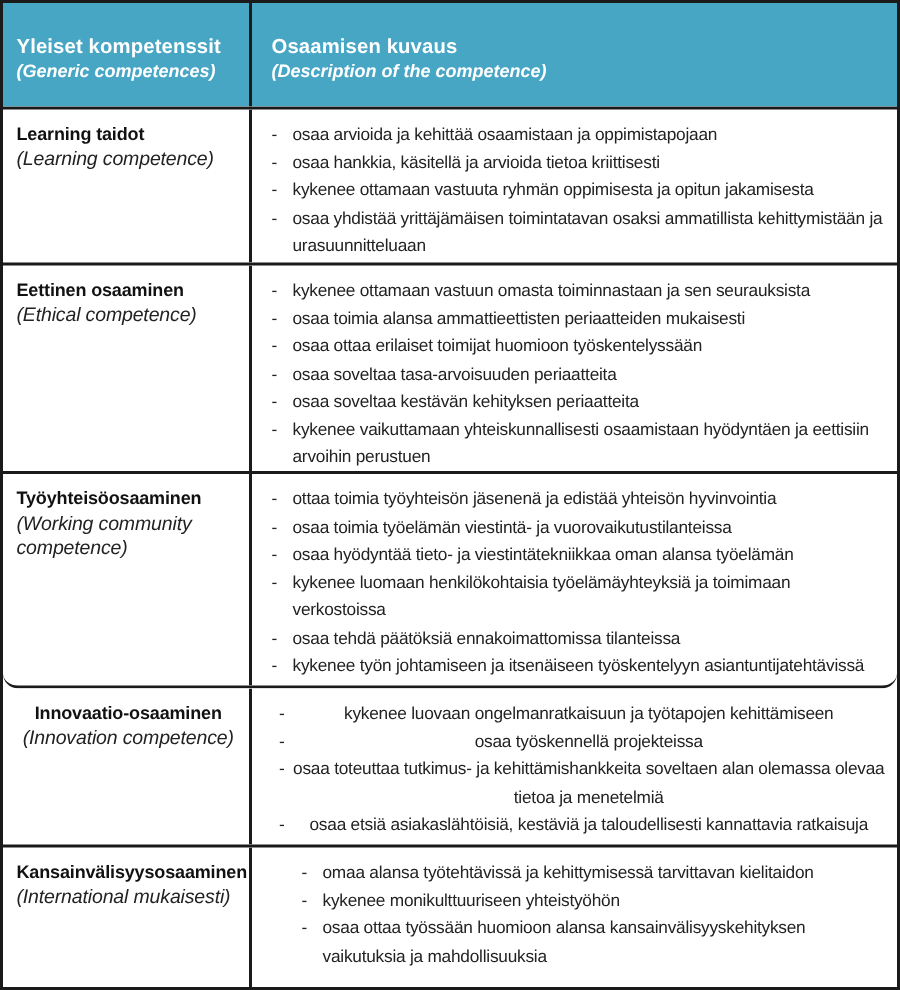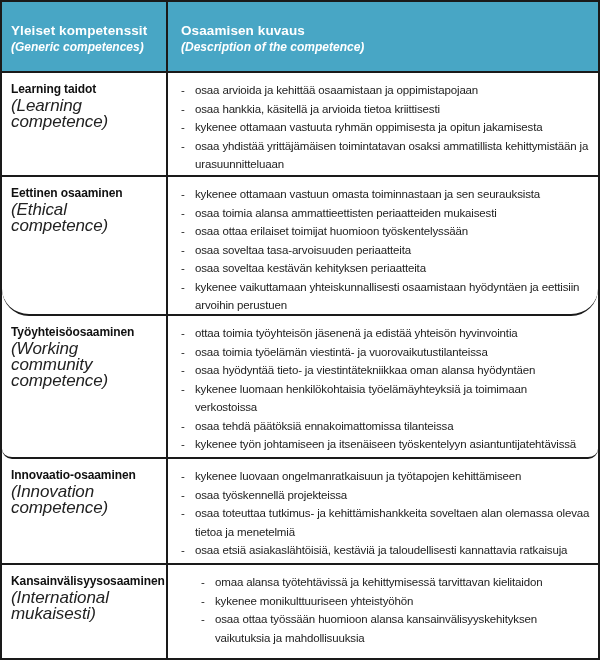--- a/index.html
+++ b/index.html
@@ -42,30 +42,30 @@
   }
   .hdr-title {
     font-size: 13.5px; font-weight: bold; line-height: 17px;
     letter-spacing: 0.1px;
   }
   .hdr-sub {
     font-size: 12px; font-weight: 600; font-style: italic; line-height: 16px;
   }
   
   .row.r1 { height: 104px; }
-  .row.r2 { height: 139px; border-radius: 27px; }
+  .row.r2 { height: 139px; }
   .row.r3 { height: 143px; border-radius: 10px; }
-  .row.r4 { height: 106px; }
+  .row.r4 { height: 106px; text-align: center; }
   .row.r5 { height: 93px; gap: 20px; }
   .comp-title {
     font-size: 12px; font-weight: bold; color: #111111;
     line-height: 17px; letter-spacing: -0.1px;
   }
   .comp-sub {
-    font-size: 17px; font-style: italic; color: #222222;
+    font-size: 13px; font-style: italic; color: #222222;
     line-height: 16px; letter-spacing: -0.1px;
   }
   .bullets { display: flex; flex-direction: column; }
   .bullet-item {
     display: flex; flex-direction: row; align-items: flex-start;
   }
   .dash {
     flex: 0 0 14px; width: 14px;
     font-size: 11.5px; line-height: 18.5px; color: #222222;
   }
@@ -163,21 +163,21 @@
           <div class="bullet-item">
             <span class="dash">-</span>
             <span class="bullet-text">ottaa toimia työyhteisön jäsenenä ja edistää yhteisön hyvinvointia</span>
           </div>
           <div class="bullet-item">
             <span class="dash">-</span>
             <span class="bullet-text">osaa toimia työelämän viestintä- ja vuorovaikutustilanteissa</span>
           </div>
           <div class="bullet-item">
             <span class="dash">-</span>
-            <span class="bullet-text">osaa hyödyntää tieto- ja viestintätekniikkaa oman alansa hyödyntäen</span>
+            <span class="bullet-text">osaa hyödyntää tieto- ja viestintätekniikkaa oman alansa työelämän</span>
           </div>
           <div class="bullet-item">
             <span class="dash">-</span>
             <span class="bullet-text">kykenee luomaan henkilökohtaisia työelämäyhteyksiä ja toimimaan verkostoissa</span>
           </div>
           <div class="bullet-item">
             <span class="dash">-</span>
             <span class="bullet-text">osaa tehdä päätöksiä ennakoimattomissa tilanteissa</span>
           </div>
           <div class="bullet-item">

